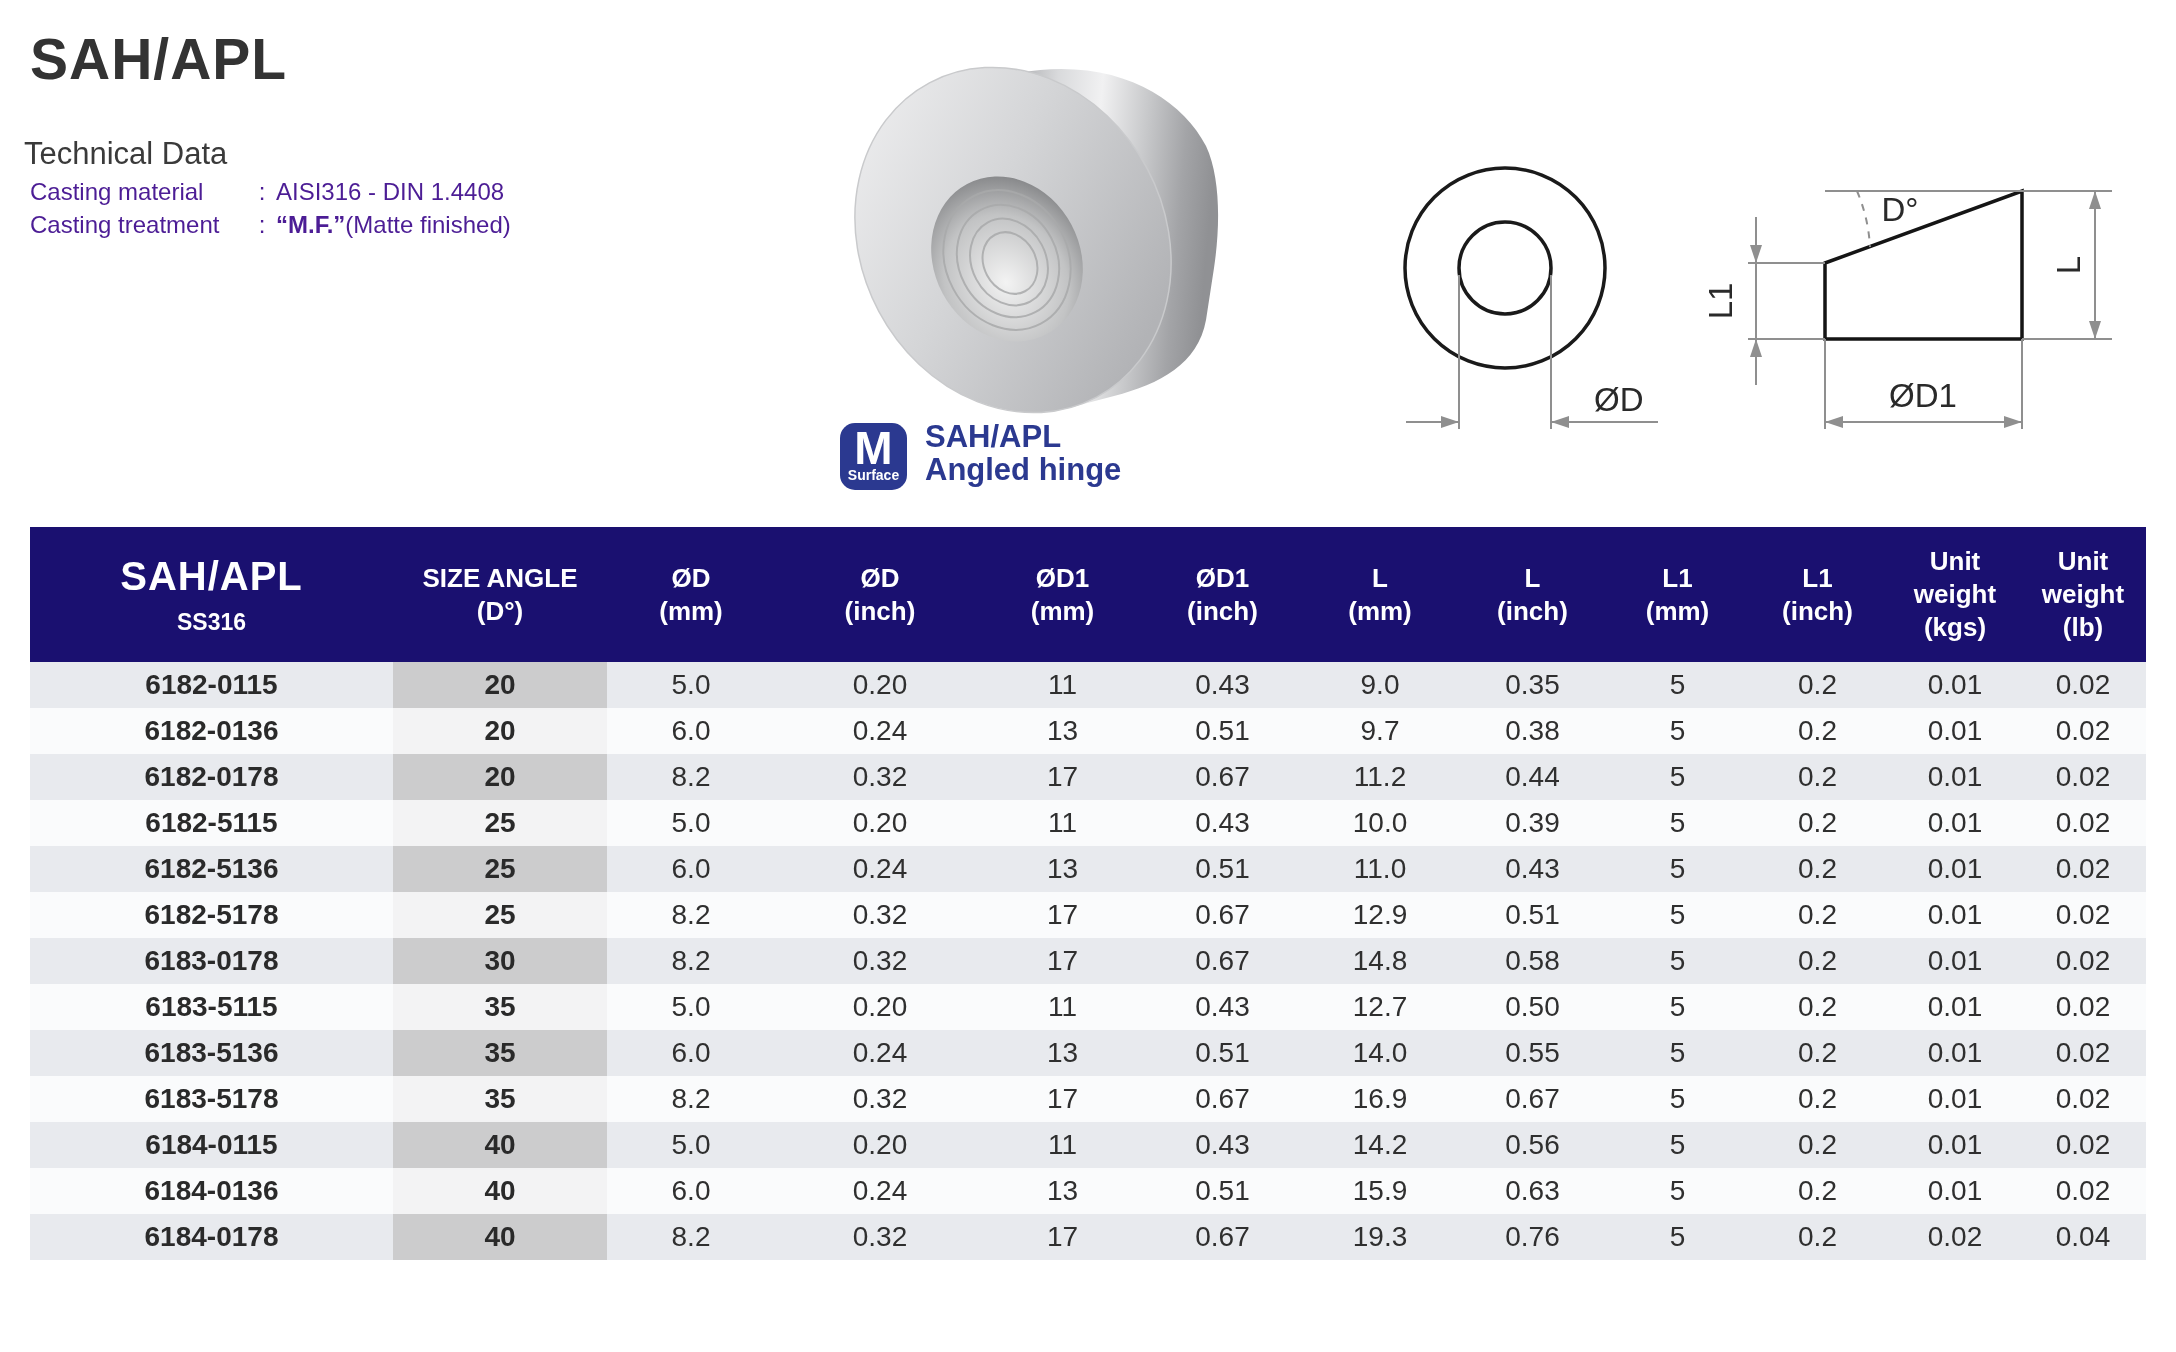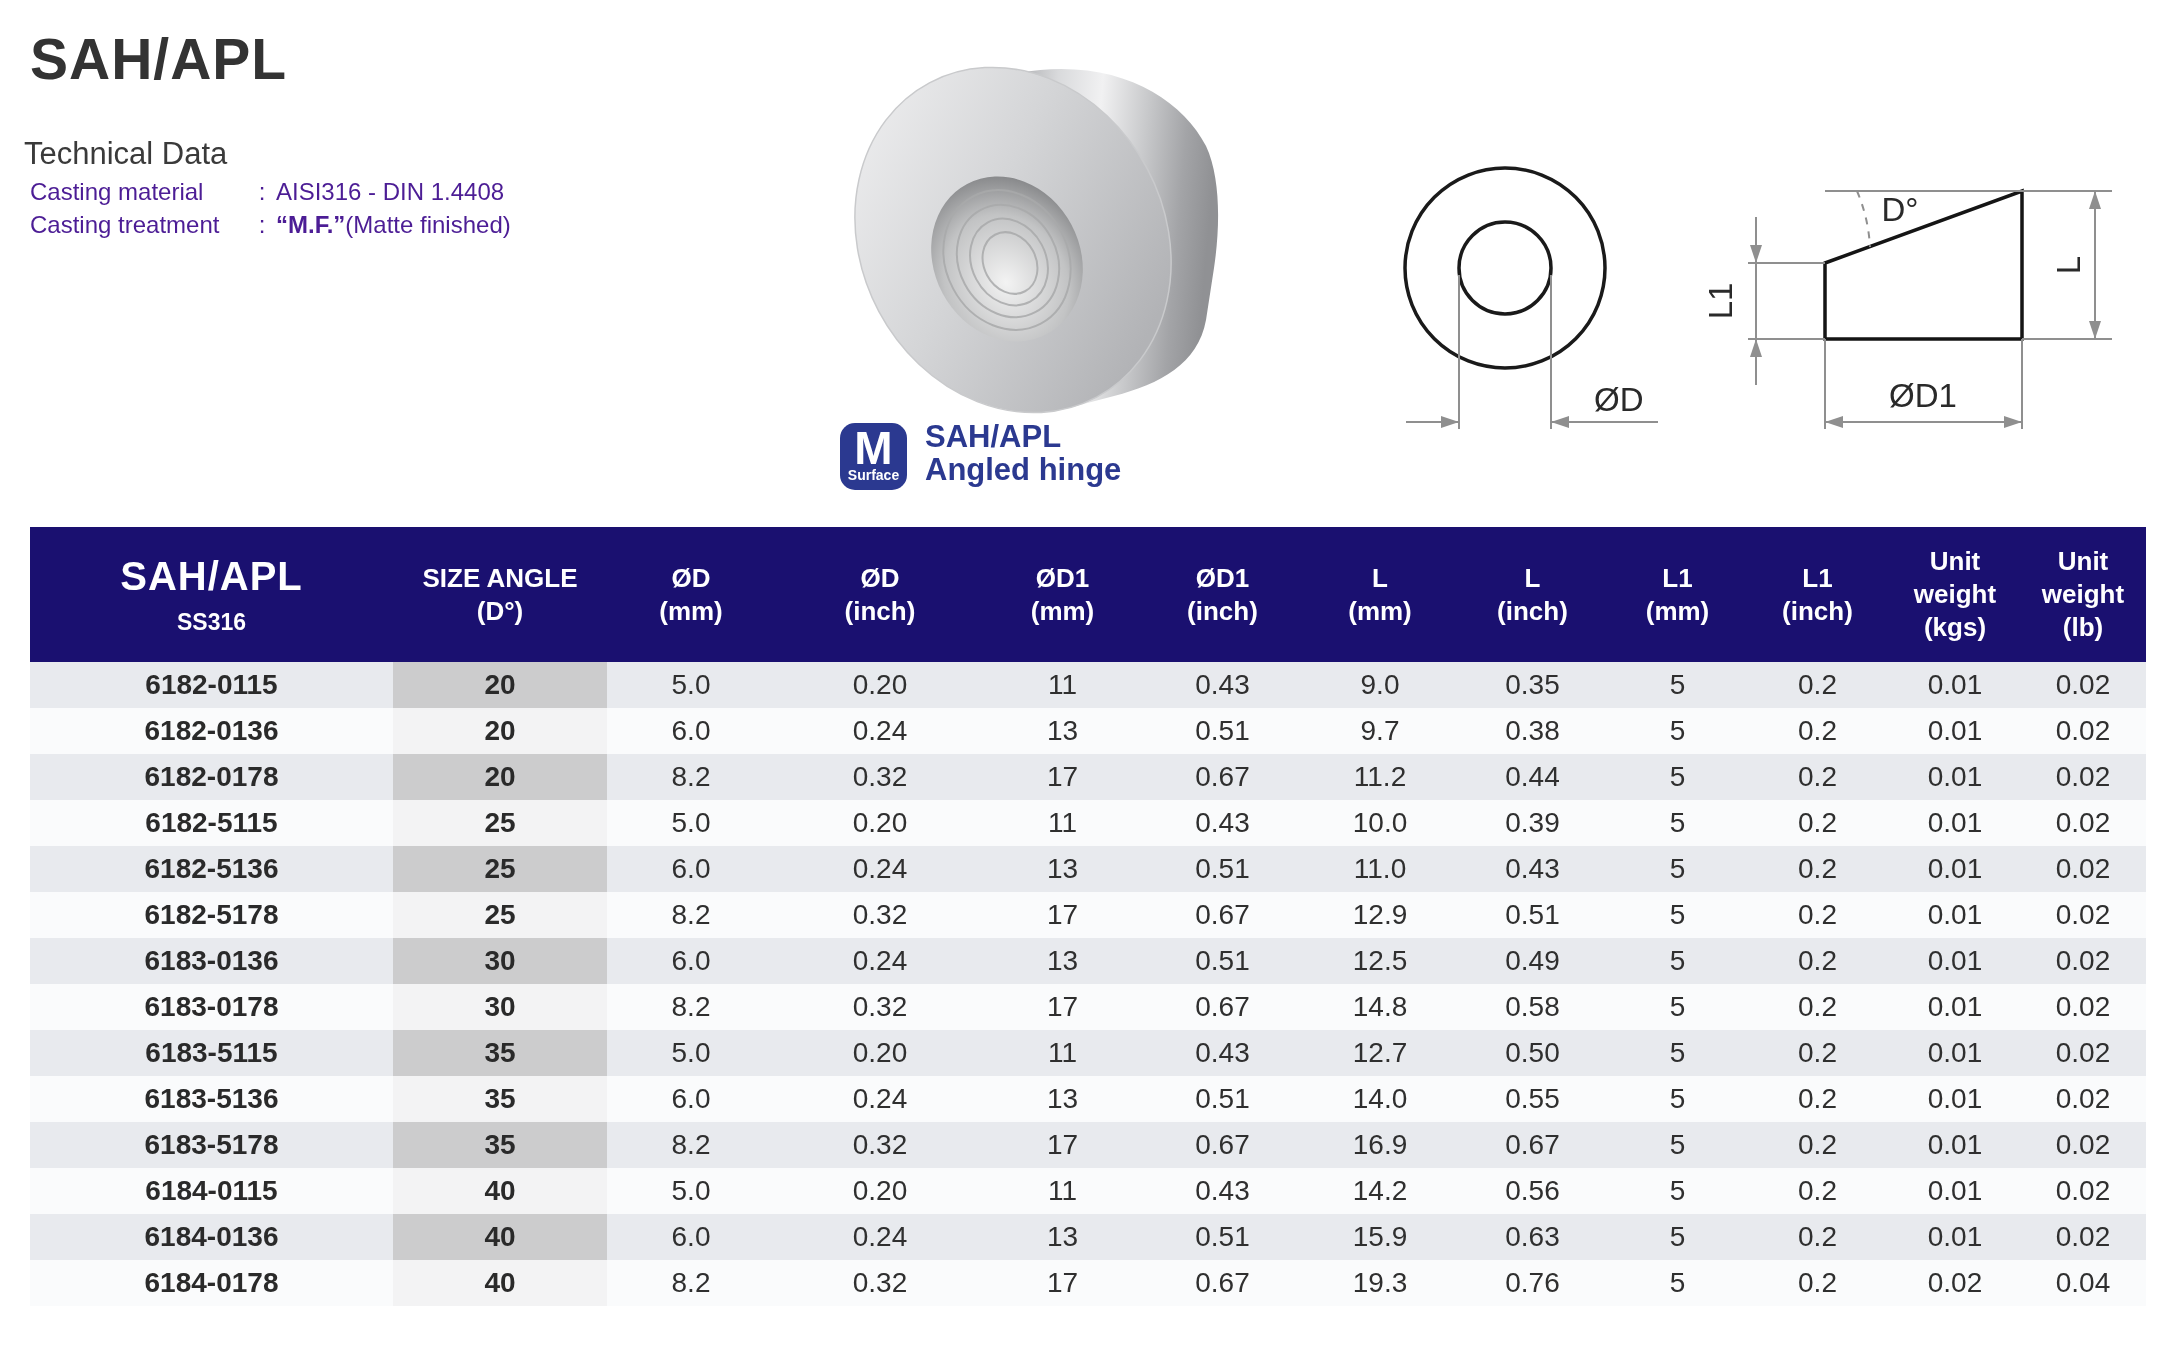--- a/index.html
+++ b/index.html
@@ -310,34 +310,20 @@
           <td class="c4">17</td>
           <td class="c5">0.67</td>
           <td class="c6">12.9</td>
           <td class="c7">0.51</td>
           <td class="c8">5</td>
           <td class="c9">0.2</td>
           <td class="c10">0.01</td>
           <td class="c11">0.02</td>
         </tr>
         <tr>
-          <td class="c0">6183-0136</td>
-          <td class="c1">30</td>
-          <td class="c2">6.0</td>
-          <td class="c3">0.24</td>
-          <td class="c4">13</td>
-          <td class="c5">0.51</td>
-          <td class="c6">12.5</td>
-          <td class="c7">0.49</td>
-          <td class="c8">5</td>
-          <td class="c9">0.2</td>
-          <td class="c10">0.01</td>
-          <td class="c11">0.02</td>
-        </tr>
-        <tr>
           <td class="c0">6183-0178</td>
           <td class="c1">30</td>
           <td class="c2">8.2</td>
           <td class="c3">0.32</td>
           <td class="c4">17</td>
           <td class="c5">0.67</td>
           <td class="c6">14.8</td>
           <td class="c7">0.58</td>
           <td class="c8">5</td>
           <td class="c9">0.2</td>

